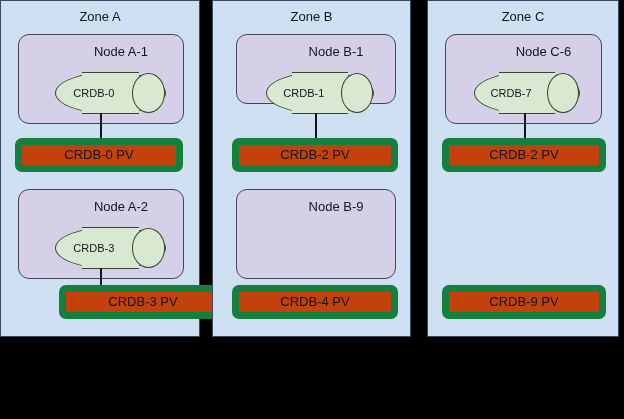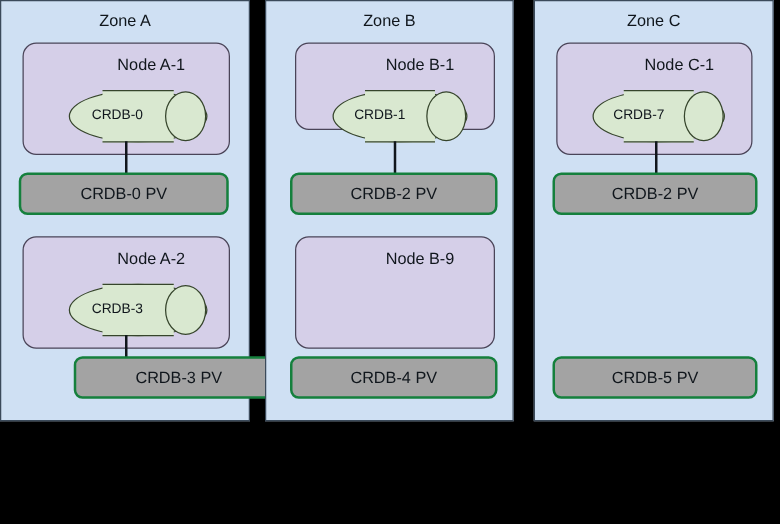--- a/index.html
+++ b/index.html
@@ -114,22 +114,22 @@
     text-align: center;
     font-size: 11px;
     color: #10161c;
     line-height: 11px;
     white-space: nowrap;
   }
 
   
   .pv {
     position: absolute;
-    background: #a3a3a3;
-    border: 2px solid #15803d;
+    background: #c2410c;
+    border: 7px solid #15803d;
     border-radius: 7px;
     box-sizing: border-box;
     display: flex;
     align-items: center;
     justify-content: center;
   }
   .pv-label {
     font-size: 13px;
     color: #10161c;
     line-height: 16px;
@@ -209,33 +209,33 @@
 
     <div class="pv" style="left:19px; top:284px; width:166px; height:34px;">
       <span class="pv-label">CRDB-4 PV</span>
     </div>
   </div>
 
   <div class="zone" style="left:427px; width:192px;">
     <div class="zone-title">Zone C</div>
 
     <div class="node" style="left:17px; top:33px; width:157px; height:90px;">
-      <div class="node-title">Node C-1</div>
+      <div class="node-title">Node C-6</div>
       <div class="cyl" style="left:28px; top:37px; width:106px; height:42px;">
         <div class="cyl-body"></div>
         <div class="cyl-rect"></div>
         <div class="cyl-cap"></div>
         <div class="cyl-label">CRDB-7</div>
       </div>
     </div>
 
     <div class="connector" style="left:96px; top:112px; height:26px;"></div>
 
     <div class="pv" style="left:14px; top:137px; width:164px; height:34px;">
       <span class="pv-label">CRDB-2 PV</span>
     </div>
 
     <div class="pv" style="left:14px; top:284px; width:164px; height:34px;">
-      <span class="pv-label">CRDB-5 PV</span>
+      <span class="pv-label">CRDB-9 PV</span>
     </div>
   </div>
 
 </div>
 
 </body></html>

